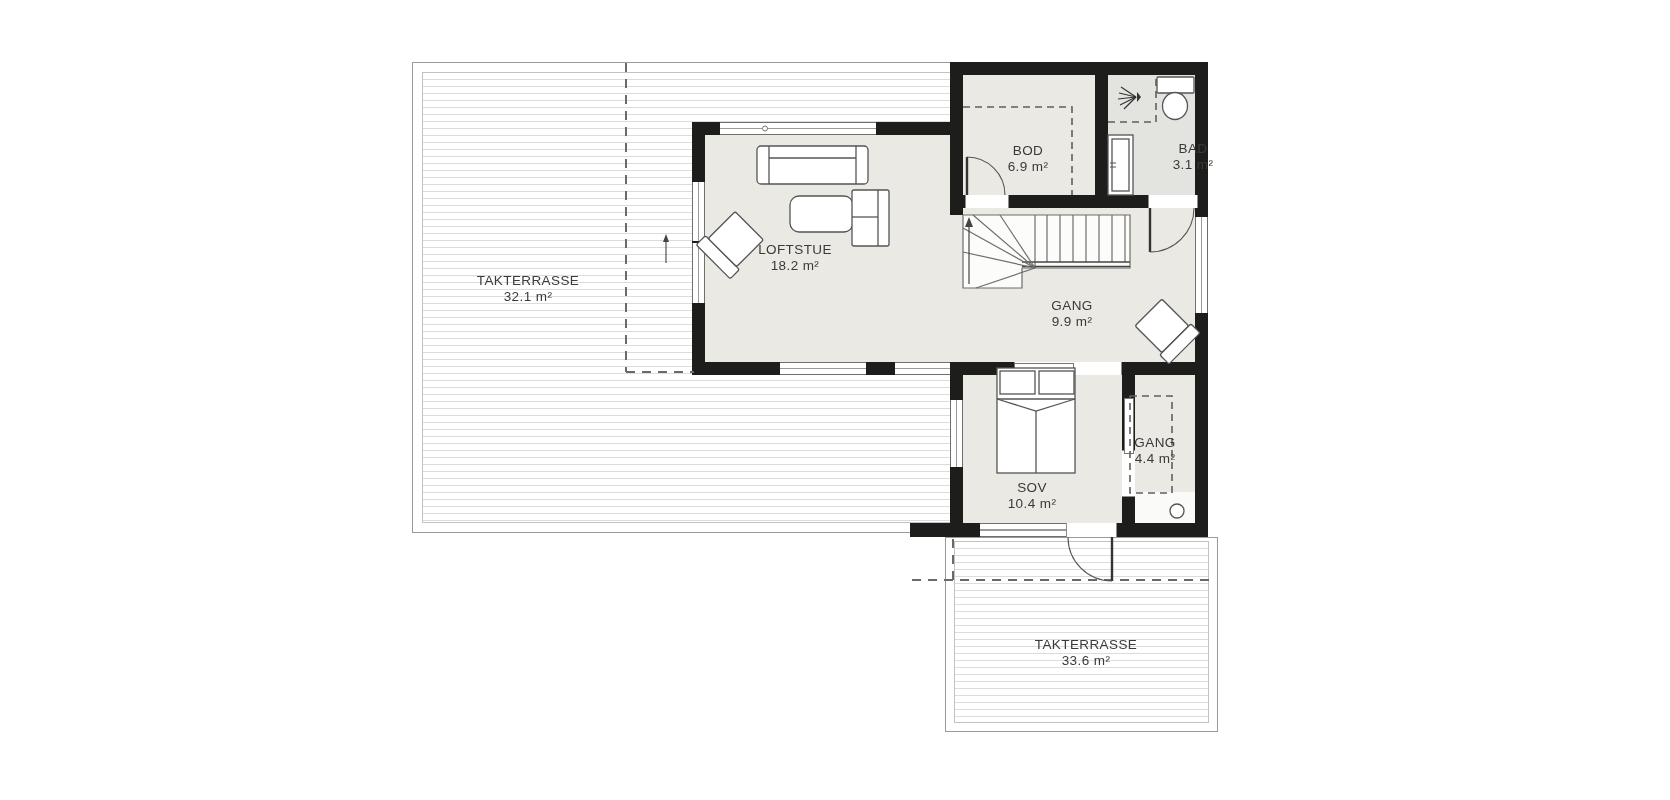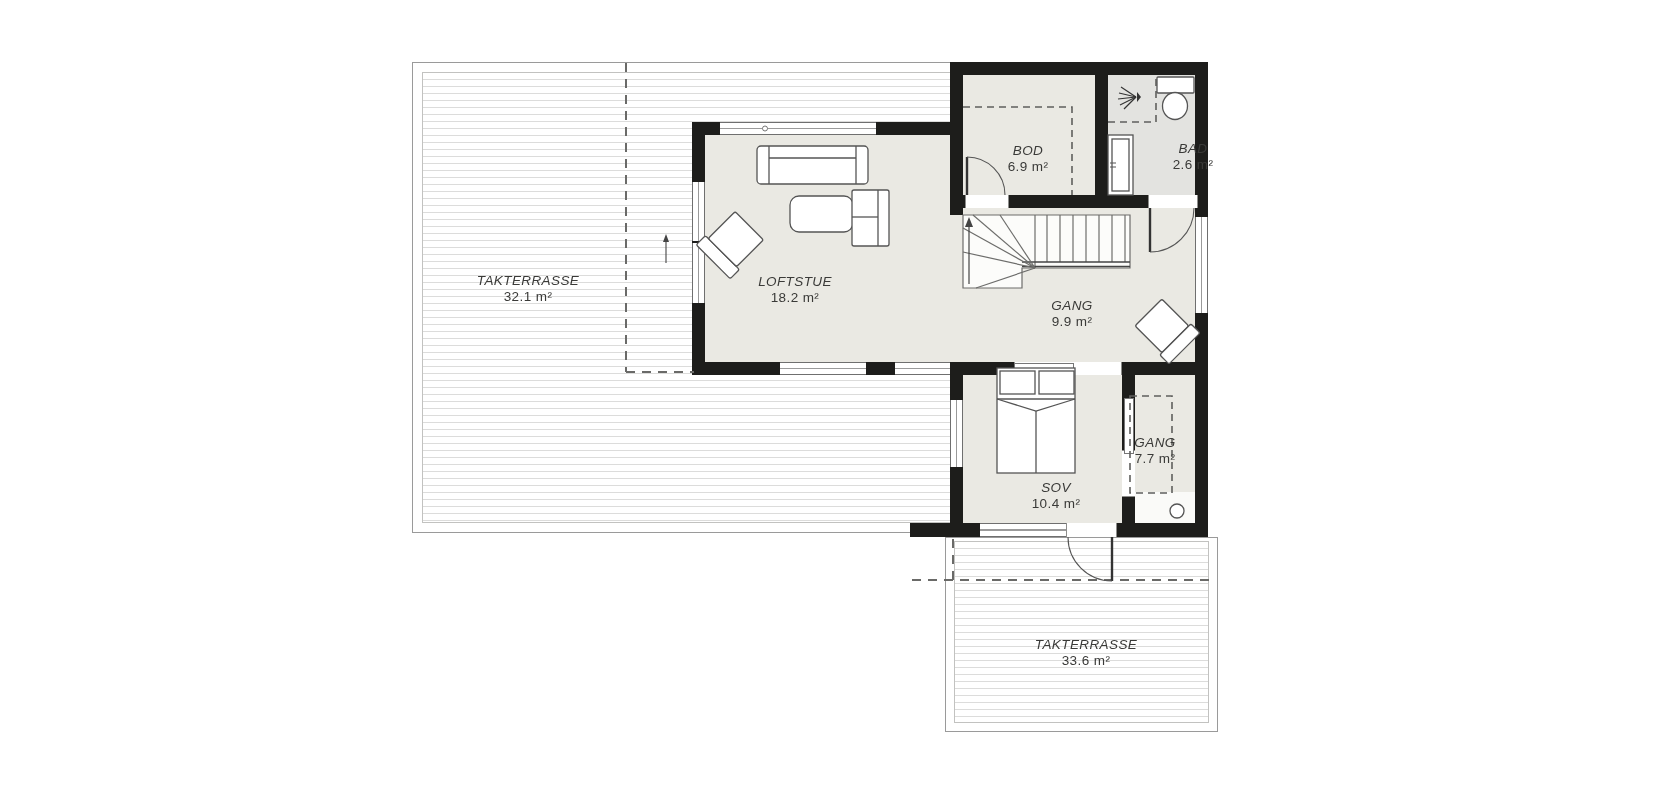--- a/index.html
+++ b/index.html
@@ -18,21 +18,21 @@
   
   .win-h{position:absolute;background:linear-gradient(to bottom,#6f6f6f 0 7%,#fff 7% 46%,#9a9a9a 46% 54%,#fff 54% 93%,#6f6f6f 93% 100%);}
   .win-v{position:absolute;background:linear-gradient(to right,#6f6f6f 0 7%,#fff 7% 46%,#9a9a9a 46% 54%,#fff 54% 93%,#6f6f6f 93% 100%);}
   
   .open-h{position:absolute;background:#fff;border-left:1px solid #8d8d8b;border-right:1px solid #8d8d8b;}
   .open-v{position:absolute;background:#fff;border-top:1px solid #8d8d8b;border-bottom:1px solid #8d8d8b;}
   .slide-leaf{position:absolute;background:#fff;border:1px solid #777;}
   
   .lbl{position:absolute;transform:translate(-50%,-50%);text-align:center;white-space:nowrap;
        font-size:13.5px;line-height:1.2;letter-spacing:.4px;color:var(--text,#3a3a38);}
-  .lbl .nm{display:block;font-style:italic;}
+  .lbl .nm{display:block;}
   .lbl .ar{display:block;}
   svg.overlay{position:absolute;left:0;top:0;}
 </style>
 </head>
 <body>
 
 <div class="canvas">
 
   <div class="terrace" style="left:412px;top:62px;width:539px;height:469px;">
     <div class="deck" style="left:9px;top:9px;right:0;bottom:9px;border-right:none;"></div>
@@ -190,42 +190,42 @@
       <line x1="666" y1="263" x2="666" y2="240" stroke="#444" stroke-width="1.1"></line>
       <polygon points="663,242 669,242 666,234" fill="#444"></polygon>
       <circle cx="765" cy="128.5" r="2.5" fill="#fff" stroke="#777" stroke-width="1"></circle>
     </g>
   </svg>
 
   <div class="lbl" style="left:528px;top:289px;">
     <span class="nm">TAKTERRASSE</span>
     <span class="ar">32.1 m²</span>
   </div>
-  <div class="lbl" style="left:795px;top:258px;margin-top:32px;">
+  <div class="lbl" style="left:795px;top:258px;">
     <span class="nm">LOFTSTUE</span>
     <span class="ar">18.2 m²</span>
   </div>
   <div class="lbl" style="left:1028px;top:159px;">
     <span class="nm">BOD</span>
     <span class="ar">6.9 m²</span>
   </div>
   <div class="lbl" style="left:1193px;top:157px;">
     <span class="nm">BAD</span>
-    <span class="ar">2.6 m²</span>
+    <span class="ar">3.1 m²</span>
   </div>
   <div class="lbl" style="left:1072px;top:314px;">
     <span class="nm">GANG</span>
     <span class="ar">9.9 m²</span>
   </div>
-  <div class="lbl" style="left:1032px;top:496px;margin-left:24px;">
+  <div class="lbl" style="left:1032px;top:496px;">
     <span class="nm">SOV</span>
     <span class="ar">10.4 m²</span>
   </div>
   <div class="lbl" style="left:1155px;top:451px;">
     <span class="nm">GANG</span>
-    <span class="ar">7.7 m²</span>
+    <span class="ar">4.4 m²</span>
   </div>
   <div class="lbl" style="left:1086px;top:653px;">
     <span class="nm">TAKTERRASSE</span>
     <span class="ar">33.6 m²</span>
   </div>
 
 </div>
 
 </body></html>

